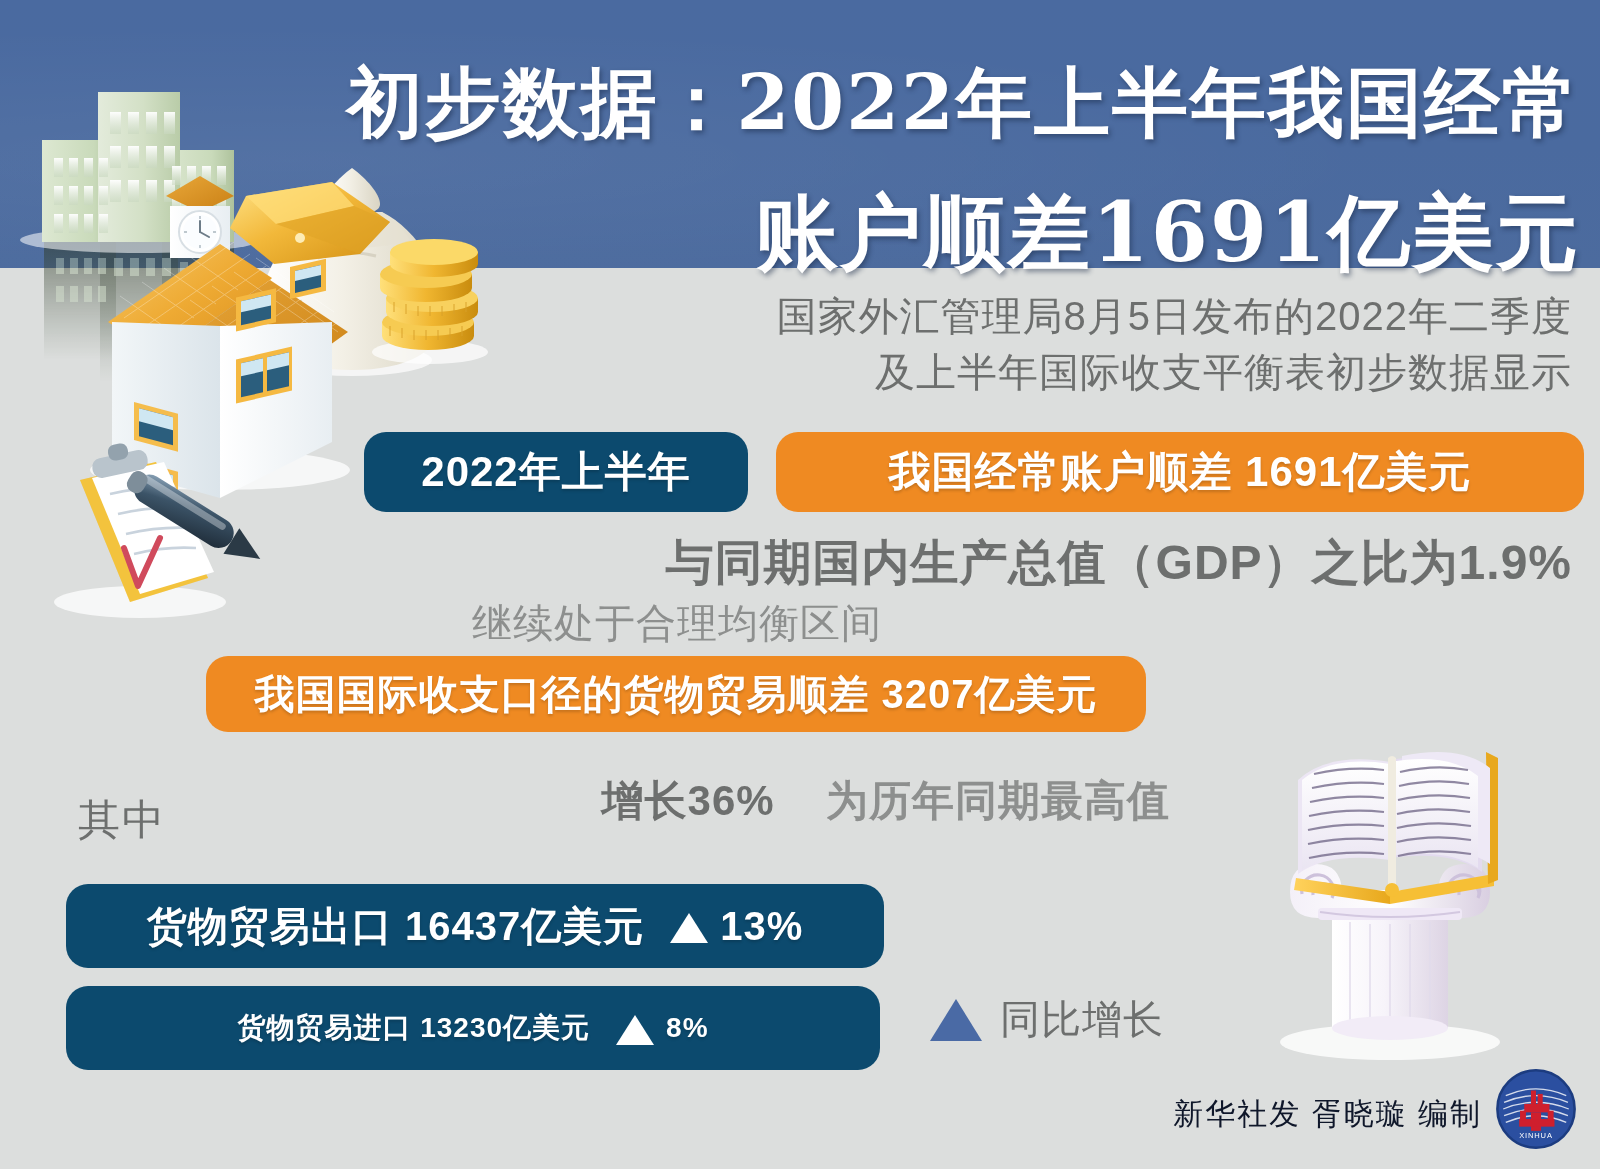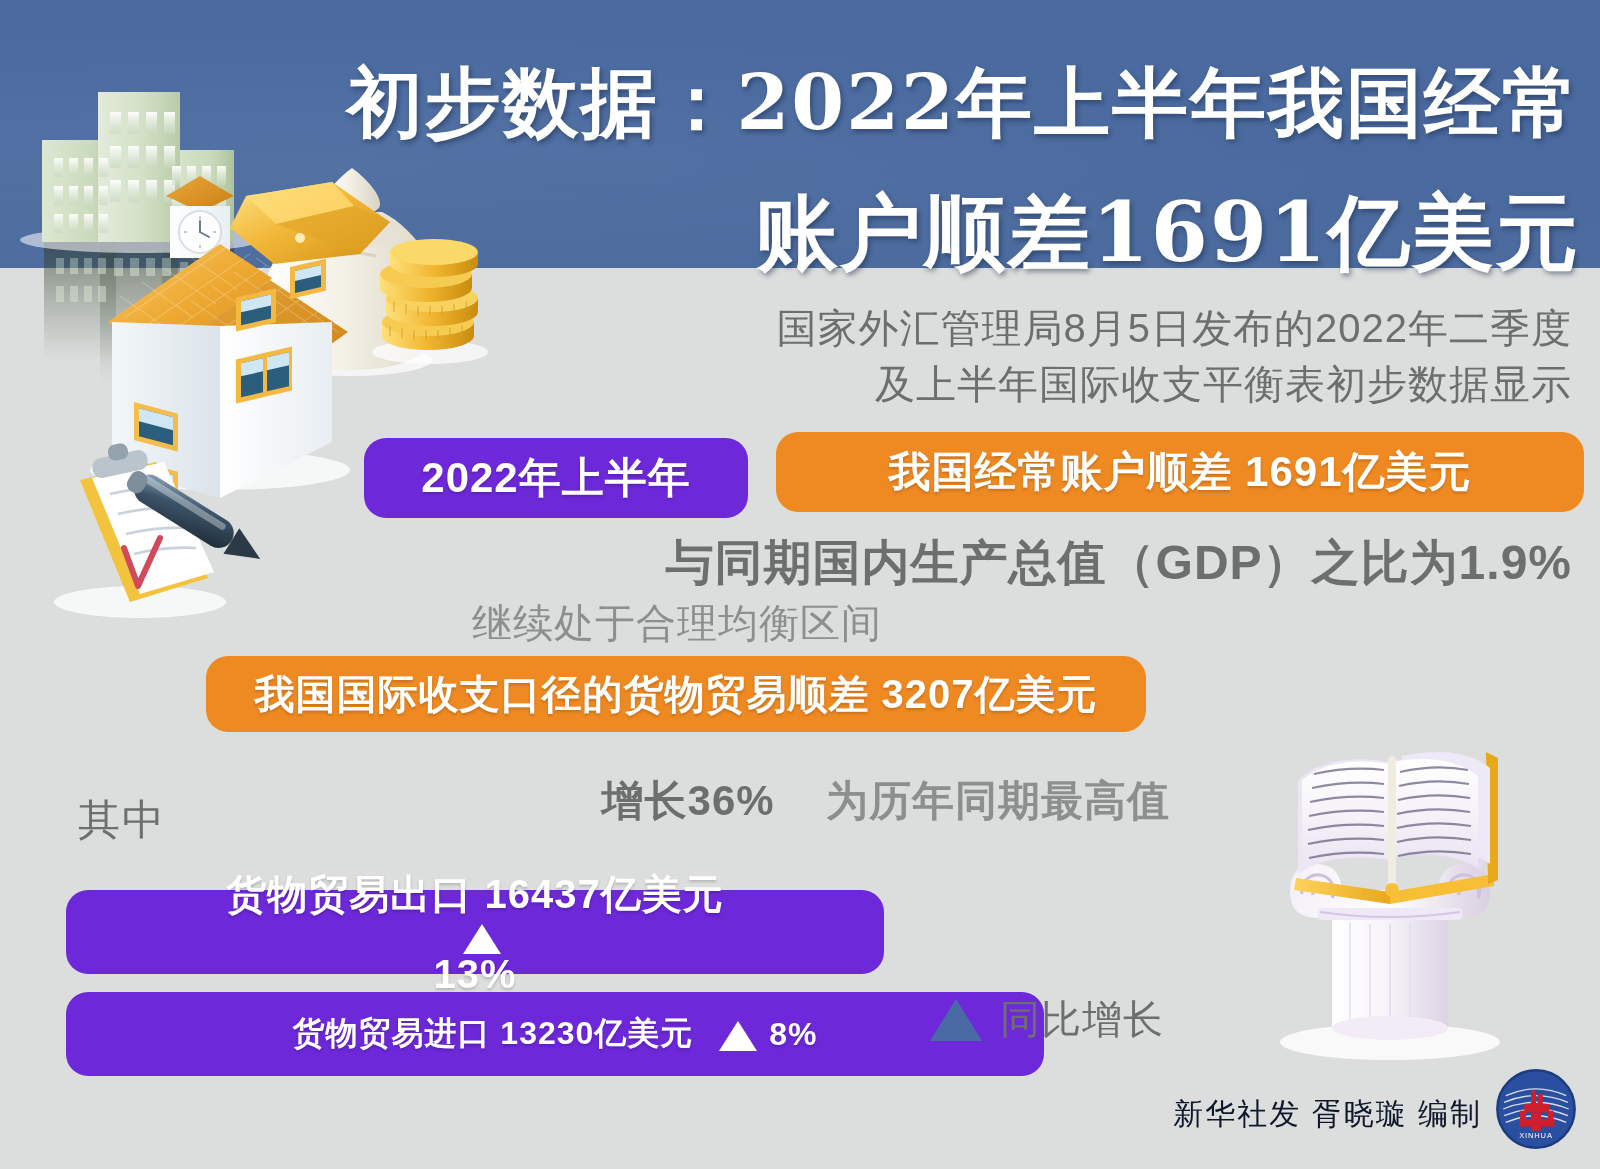--- a/index.html
+++ b/index.html
@@ -45,21 +45,20 @@
 
   
   #lede {
     position:absolute; right:28px; top:288px; width:1000px;
     text-align:right;
     color:#6d6f6e;
     font-size:40px;
     line-height:56px;
     font-weight:500;
     letter-spacing:1px;
-    margin-top:12px;
   }
 
   
   .badge {
     position:absolute;
     display:flex; align-items:center; justify-content:center;
     border-radius:22px;
     color:#ffffff;
     font-weight:bold;
     white-space:nowrap;
@@ -68,21 +67,21 @@
   }
   .badge::before{
     
     content:"";
     position:absolute; left:-10px; top:12px;
     width:100%; height:100%;
     border-radius:22px;
     background:#85878a;
     z-index:-1;
   }
-  .badge.blue  { background:#6d28d9;margin-top:6px; }
+  .badge.blue  { background:#0c4a6e; }
   .badge.orange{ background:#ef8a22; }
 
   #badge-period {
     left:364px; top:432px; width:384px; height:80px;
     font-size:42px;
   }
   #badge-surplus {
     left:776px; top:432px; width:808px; height:80px;
     font-size:42px;
   }
@@ -123,25 +122,24 @@
   #growth-line .muted { color:#8d8f8e; font-weight:bold; }
 
   #label-among {
     position:absolute; left:78px; top:792px;
     color:#6d6f6e; font-size:42px; font-weight:500; letter-spacing:2px;
   }
 
   #badge-export {
     left:66px; top:884px; width:818px; height:84px;
     font-size:40px;
-    flex-direction:column;
   }
   #badge-import {
-    left:66px; top:986px; width:978px; height:84px;
-    font-size:32px;
+    left:66px; top:986px; width:814px; height:84px;
+    font-size:28px;
     text-align:right;
   }
   .badge .tri {
     display:inline-block;
     width:0;height:0;
     border-left:19px solid transparent;
     border-right:19px solid transparent;
     border-bottom:30px solid #ffffff;
     margin:0 12px 0 26px;
     position:relative; top:2px;

